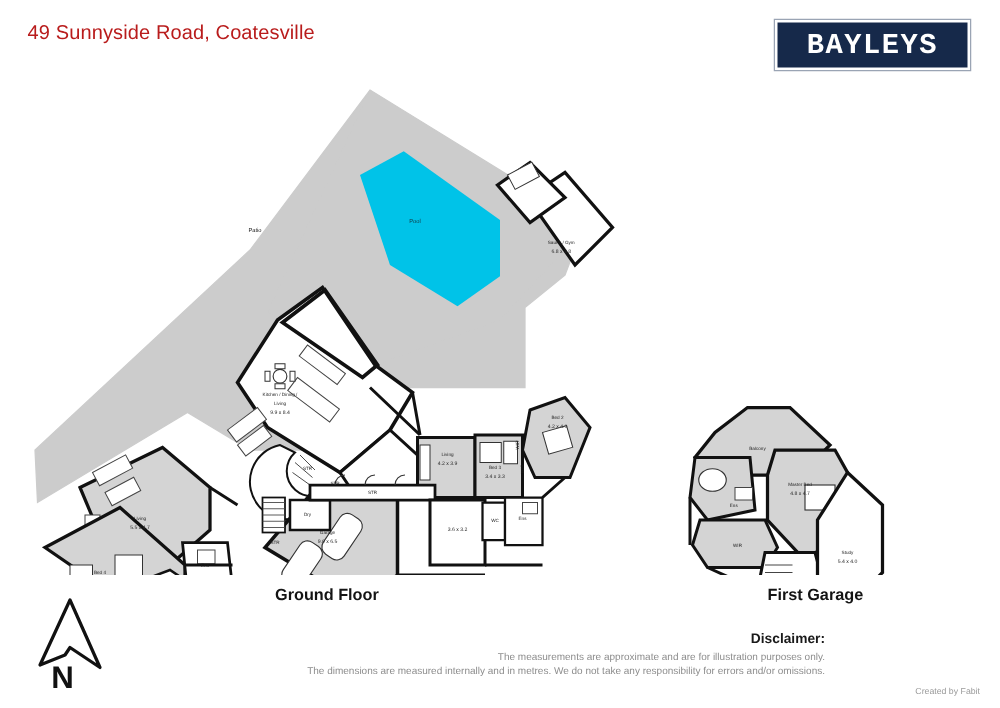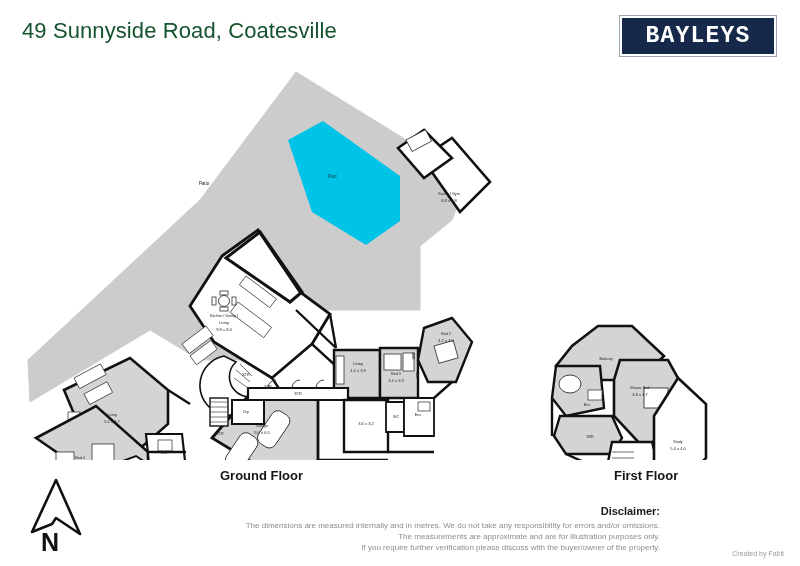--- a/index.html
+++ b/index.html
@@ -14,24 +14,24 @@
     overflow: hidden;
     font-family: "Liberation Sans", sans-serif;
     color: #1a1a1a;
   }
 
   
   #page-title {
     position: absolute;
     left: 22px;
     top: 18px;
-    font-size: 22px;
+    font-size: 16px;
     font-weight: 400;
     letter-spacing: 0.1px;
-    color: #14532d;
+    color: #b91c1c;
     white-space: nowrap;
     text-align: right;
   }
 
   #brand-logo {
     position: absolute;
     right: 24px;
     top: 16px;
     width: 156px;
     height: 40px;
@@ -321,29 +321,28 @@
     <text class="rm-small" x="587" y="345">Ens</text>
     <text class="rm-small" x="590" y="377">WIR</text>
     <text class="rm-small" x="644" y="402">Landing</text>
     <text class="rm-small" x="660" y="428" transform="rotate(-55 660 428)">STR</text>
   </g>
 
 </svg>
 </div>
 
 <div class="floor-caption" id="caption-ground">Ground Floor</div>
-<div class="floor-caption" id="caption-first">First Floor</div>
+<div class="floor-caption" id="caption-first">First Garage</div>
 
 <div id="north-arrow">
   <svg width="72" height="60" viewBox="0 0 72 60" xmlns="http://www.w3.org/2000/svg">
     <polygon points="34,2 58,56 34,40 30,46 10,54" fill="#ffffff" stroke="#111111" stroke-width="2.6" stroke-linejoin="round"></polygon>
   </svg>
   <span class="n-letter">N</span>
 </div>
 
 <div id="disclaimer">
   <div class="dis-title">Disclaimer:</div>
+  <div class="dis-line">The measurements are approximate and are for illustration purposes only.</div>
   <div class="dis-line">The dimensions are measured internally and in metres. We do not take any responsibility for errors and/or omissions.</div>
-  <div class="dis-line">The measurements are approximate and are for illustration purposes only.</div>
-  <div class="dis-line">If you require further verification please discuss with the buyer/owner of the property.</div>
 </div>
 
 <div id="credit">Created by Fabit</div>
 
 </body></html>

